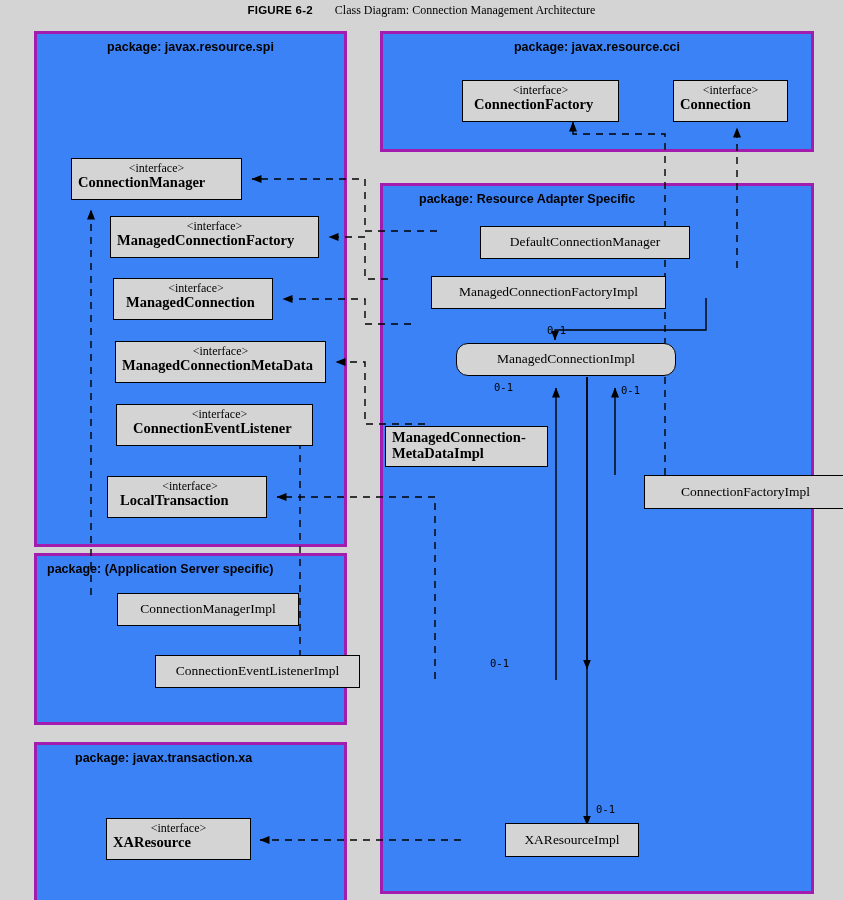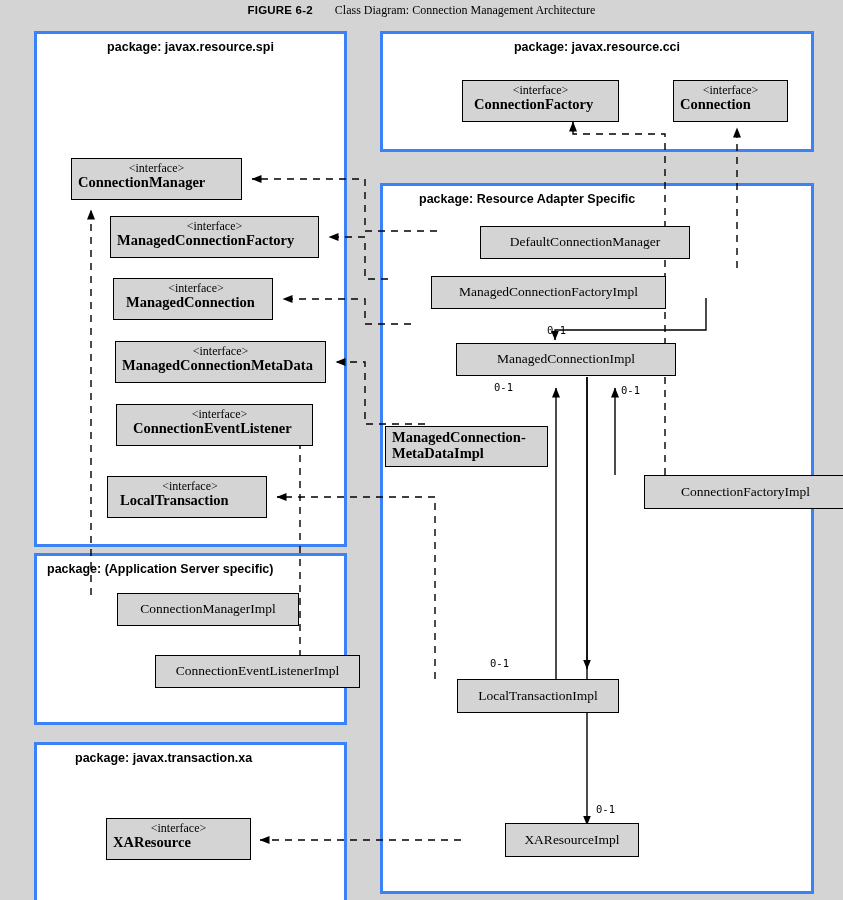--- a/index.html
+++ b/index.html
@@ -8,21 +8,21 @@
   #stage{position:relative;width:843px;height:900px;background:#d4d4d4;}
   svg#diagram{position:absolute;left:0;top:0;width:843px;height:900px;}
 
   .fig-caption{position:absolute;left:0;top:0;width:843px;height:22px;
     text-align:center;white-space:nowrap;}
   .fig-label{font-family:"Liberation Sans",sans-serif;font-weight:bold;
     font-size:11.5px;letter-spacing:.2px;}
   .fig-title{font-family:"Liberation Serif",serif;font-size:12px;}
 
   .pkg{position:absolute;box-sizing:border-box;
-    border:3px solid #3b82f6;background:#ffffff;}
+    border:3px solid #a21caf;background:#3b82f6;}
   .pkg-title{position:absolute;width:100%;text-align:center;
     font-family:"Liberation Sans",sans-serif;font-weight:bold;font-size:12.5px;
     top:6px;left:0;white-space:nowrap;}
 
   .box{position:absolute;box-sizing:border-box;border:1.3px solid #000;
     background:#d4d4d4;font-size:13.5px;line-height:1.08;
     padding:3px 6px 2px 6px;white-space:nowrap;}
   .box.center{display:flex;align-items:center;justify-content:center;
     padding:0 6px;margin-left:45px;}
   .stereo{display:block;font-size:12px;text-align:center;}
@@ -156,36 +156,33 @@
 
   <div class="box center" style="left:435px;top:226px;width:210px;height:33px;">
     <span>DefaultConnectionManager</span>
   </div>
 
   <div class="box center" style="left:386px;top:276px;width:235px;height:33px;">
     <span>ManagedConnectionFactoryImpl</span>
   </div>
 
 
-  <div class="box center" style="left:411px;top:343px;width:220px;height:33px;">
+  <div class="box center" style="left:411px;top:343px;width:220px;height:33px;border-radius:12px;">
     <span>ManagedConnectionImpl</span>
   </div>
 
   <div class="box" style="left:385px;top:426px;width:163px;height:41px;">
     <span class="cname">ManagedConnection-</span>
     <span class="cname">MetaDataImpl</span>
   </div>
 
   <div class="box center" style="left:599px;top:475px;width:203px;height:34px;">
     <span>ConnectionFactoryImpl</span>
   </div>
 
-  <div class="box center" style="left:412px;top:679px;width:162px;height:34px;">
-    <span>LocalTransactionImpl</span>
-  </div>
 
   <div class="box center" style="left:460px;top:823px;width:134px;height:34px;">
     <span>XAResourceImpl</span>
   </div>
 
   <div class="mult" style="left:547px;top:324px;">0-1</div>
 
   <div class="mult" style="left:494px;top:381px;">0-1</div>
 
   <div class="mult" style="left:621px;top:384px;">0-1</div>

